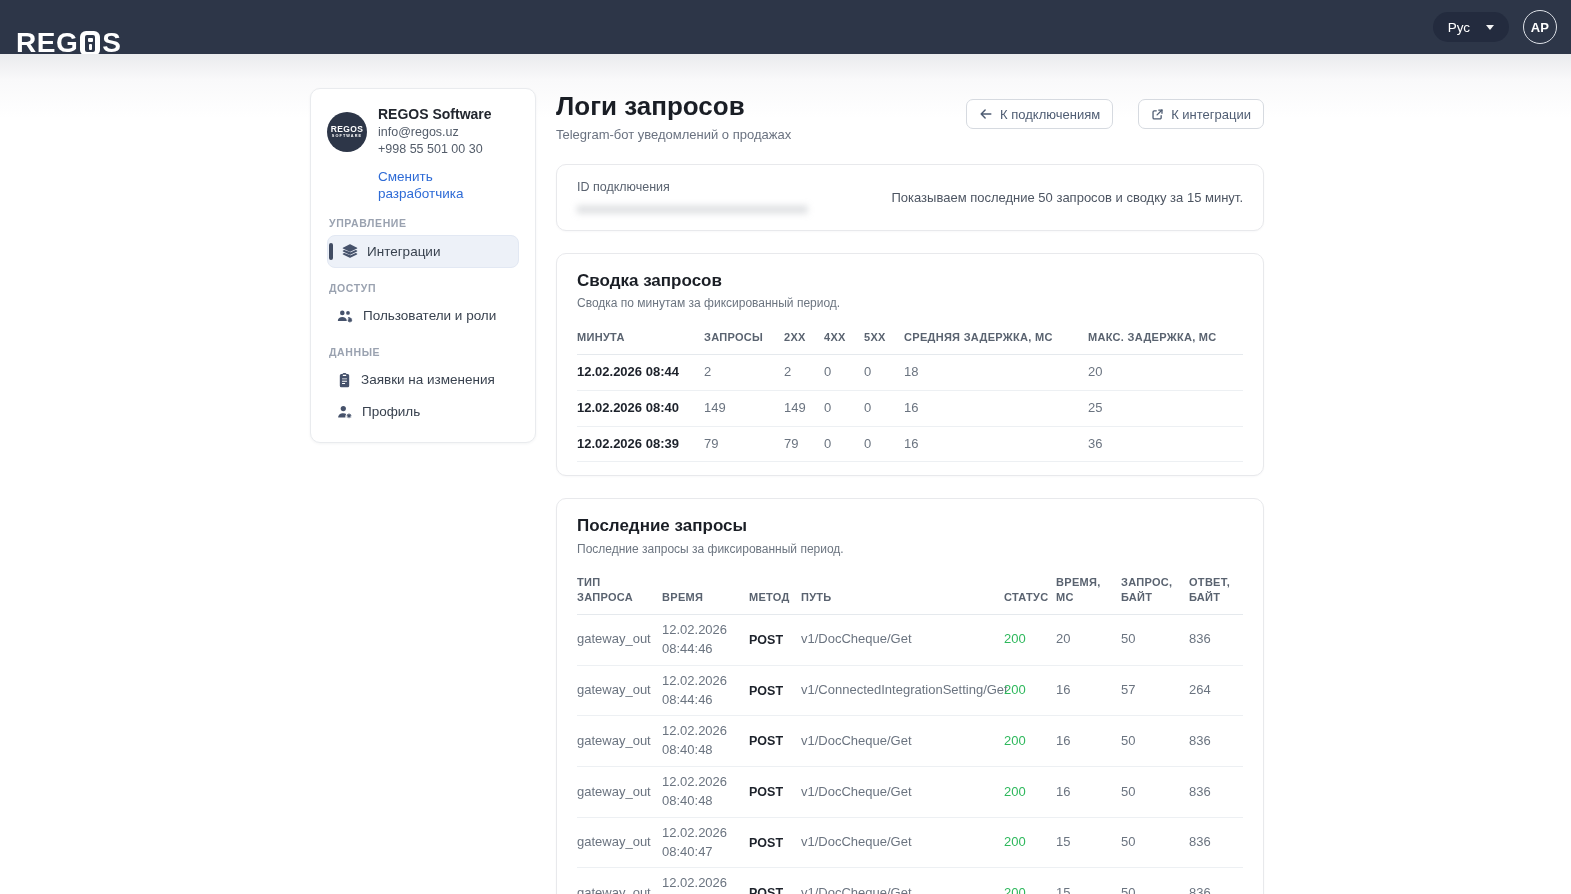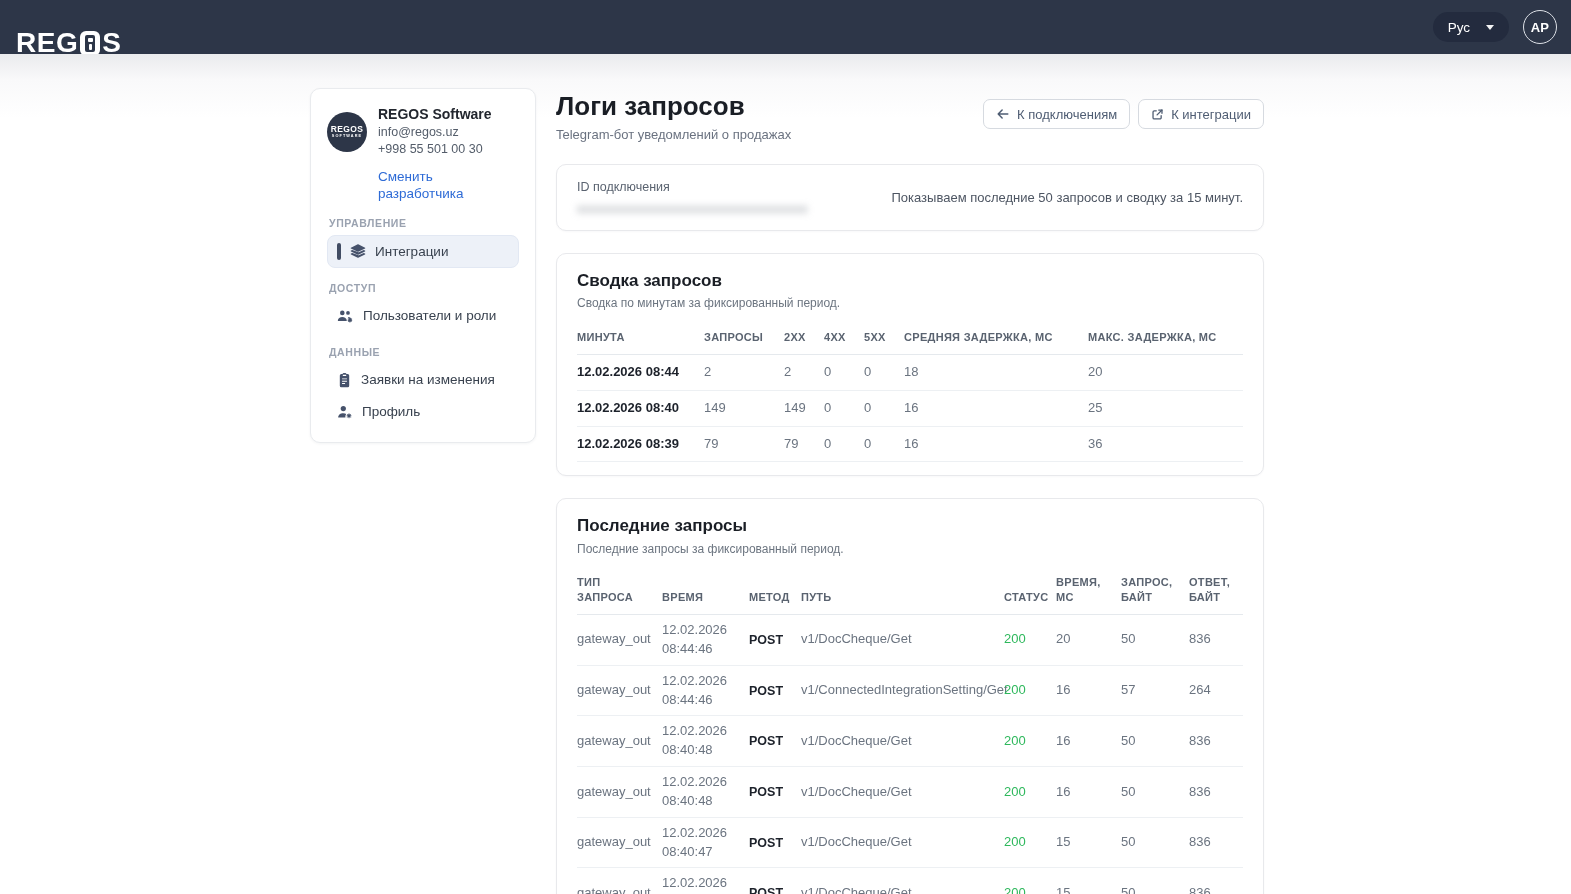--- a/index.html
+++ b/index.html
@@ -43,31 +43,31 @@
   .dev-logo-top { font-size:8.5px; font-weight:800; letter-spacing:.4px; line-height:1.2; }
   .dev-logo-sub { font-size:3.8px; font-weight:700; letter-spacing:1.1px; line-height:1.4; }
   .dev-name { font-size:14px; font-weight:700; color:#22262e; line-height:1.35; }
   .dev-muted { font-size:12.5px; color:#545d6a; line-height:1.4; }
   .dev-link { display:inline-block; margin-top:9px; font-size:13.5px; color:#2e6bd6;
     text-decoration:none; cursor:pointer; line-height:1.3; }
   .nav-section { margin:14px 0 6px 2px; font-size:10.5px; font-weight:700;
     letter-spacing:.6px; color:#9aa2b0; }
   .nav-item { display:flex; align-items:center; gap:9px; padding:8px 10px;
     border-radius:8px; cursor:pointer; color:#3f4a5a; }
-  .nav-item.active { background:#edf1f8; border:1px solid #e2e8f3; padding:7px 9px; }
+  .nav-item.active { background:#edf1f8; border:1px solid #e2e8f3; padding:7px 1px; }
   .active-bar { width:4px; height:17px; background:#414c63; border-radius:2px; }
   .nav-icon { display:flex; align-items:center; color:#46526b; }
   .nav-label { font-size:13.5px; color:#39424f; }
 
   
   .main { position:absolute; left:556px; top:36px; width:708px; }
   .main-header { display:flex; justify-content:space-between; align-items:flex-start; }
   .page-title { font-size:26px; font-weight:700; color:#1a1e25; line-height:1.25; }
   .page-subtitle { margin-top:3px; font-size:13px; color:#6a7280; line-height:1.4; }
-  .header-actions { display:flex; gap:8px; margin-top:9px;justify-content:center; }
+  .header-actions { display:flex; gap:25px; margin-top:9px;justify-content:center; }
   .btn { display:inline-flex; align-items:center; gap:7px; height:30px; padding:0 12px;
     background:#fff; border:1px solid #d6dae0; border-radius:7px; color:#4f5d73;
     font-size:13px; font-family:inherit; cursor:pointer; white-space:nowrap; }
   .btn svg { flex:0 0 auto; }
 
   .card { background:#fff; border:1px solid #e8e9ec; border-radius:10px;
     box-shadow:0 1px 2px rgba(20,30,50,.03); }
 
   
   .id-card { margin-top:20px; padding:14px 20px; display:flex;

